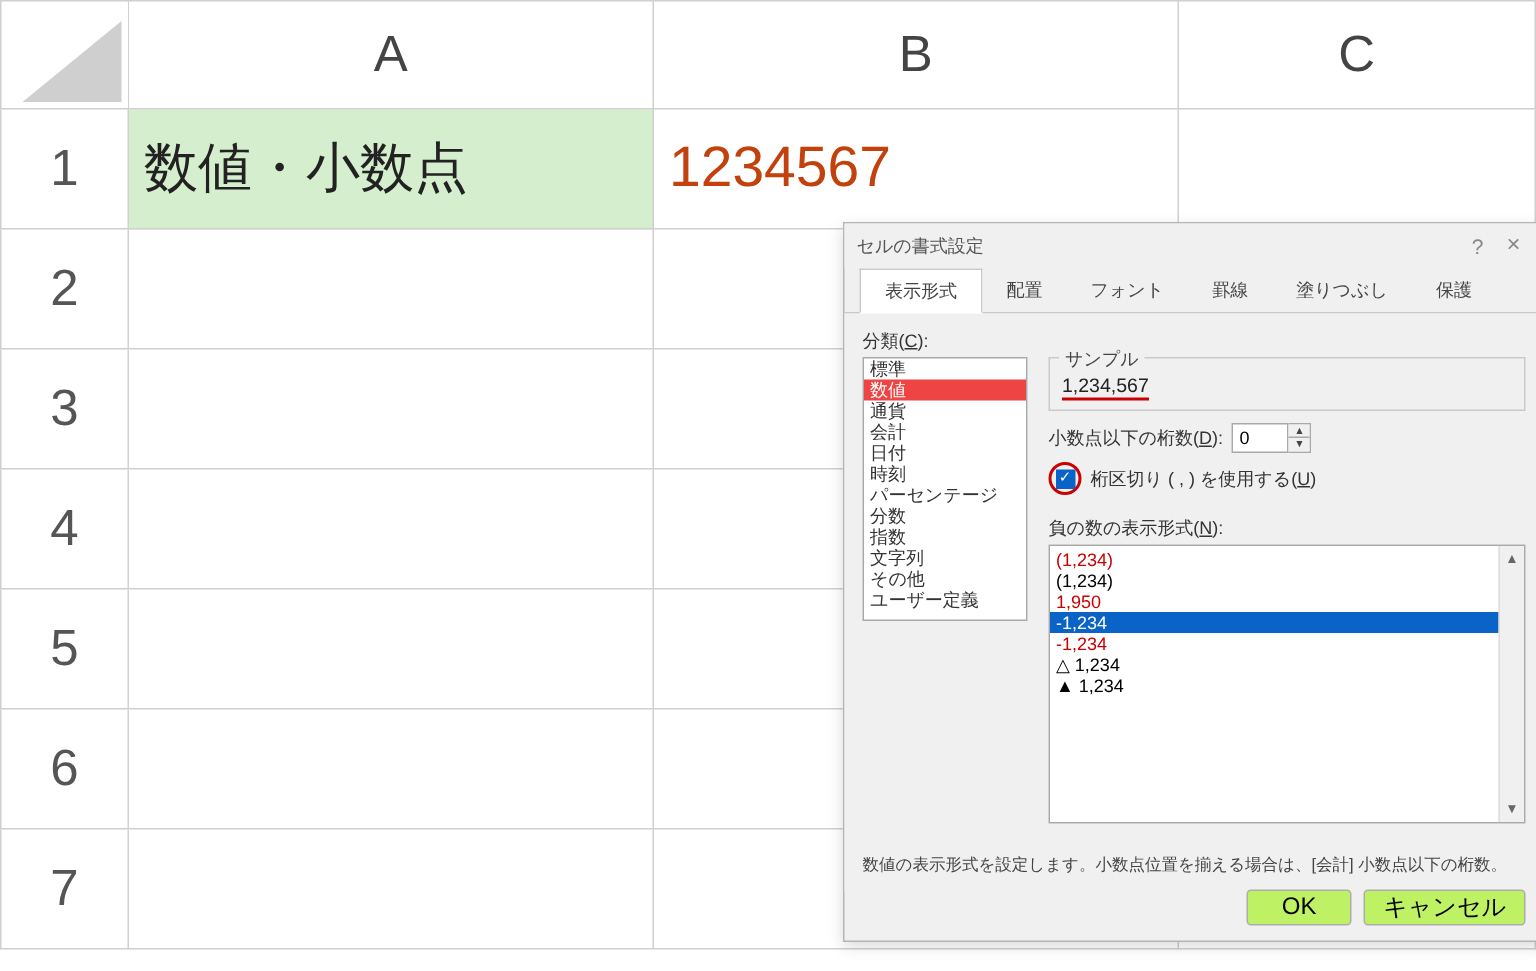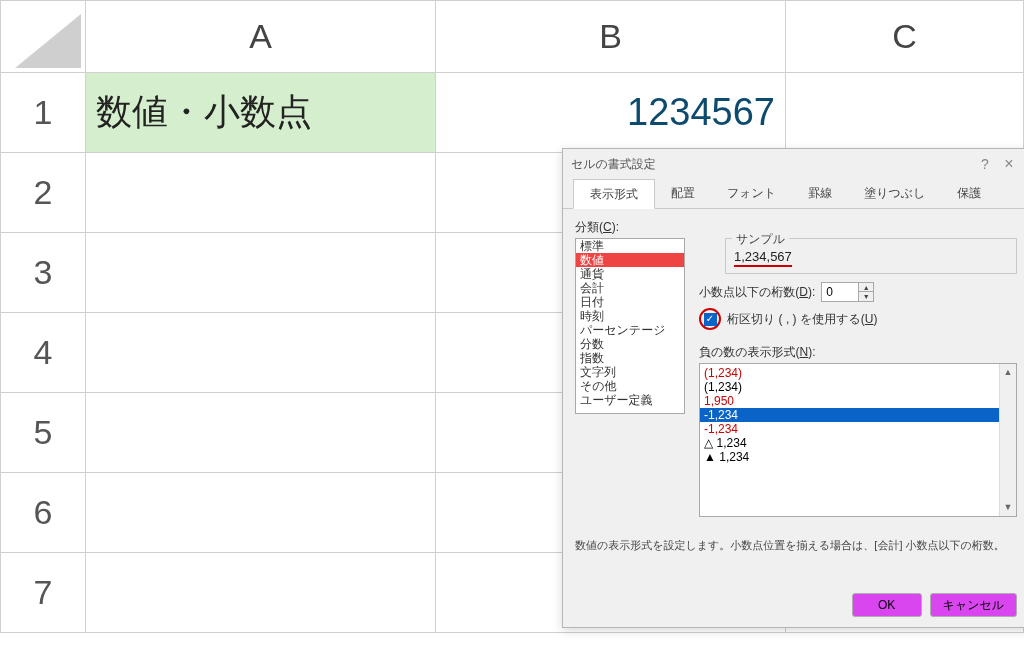--- a/index.html
+++ b/index.html
@@ -60,22 +60,21 @@
     font-size: 36px;
     padding: 4px 10px;
     height: 80px;
     vertical-align: middle;
   }
   .cell-a1 {
     background: #d5efce;
     color: #222;
   }
   .cell-b1 {
-    text-align: right;
-    color: #0c4a6e;
+    color: #c2410c;
     font-size: 38px;
   }
 
   
   .dialog {
     position: absolute;
     left: 562px;
     top: 148px;
     width: 468px;
     height: 480px;
@@ -156,21 +155,20 @@
     background: #ef4444;
     color: #fff;
   }
 
   .sample-box {
     border: 1px solid #c9c9c9;
     background: #f0f0f0;
     position: relative;
     padding: 10px 8px 6px;
     margin-bottom: 8px;
-    margin-left: 26px;
   }
   .sample-box .legend {
     position: absolute;
     top: -8px; left: 6px;
     background: #f0f0f0;
     padding: 0 4px;
     font-size: 12px;
     color: #444;
   }
   .sample-box .value {
@@ -243,21 +241,21 @@
   .chkbox::after {
     content: "✓";
     color: #fff;
     font-size: 10px;
     line-height: 1;
   }
 
   .neg-list {
     border: 1px solid #a9a9a9;
     background: #fff;
-    height: 154px;
+    height: 186px;
     position: relative;
     font-size: 12px;
   }
   .neg-list .inner { padding: 2px 4px; }
   .neg-list .item { line-height: 14px; }
   .neg-list .scrollbar {
     position: absolute;
     right: 0; top: 0; bottom: 0;
     width: 17px;
     background: #f0f0f0;
@@ -284,24 +282,24 @@
   .dlg-buttons {
     position: absolute;
     right: 12px;
     bottom: 10px;
     display: flex;
     gap: 8px;
   }
   .dlg-buttons button {
     min-width: 70px;
     height: 24px;
-    background: #d946ef;
+    background: #bef264;
     border: 1px solid #adadad;
     border-radius: 3px;
-    font-size: 12px;
+    font-size: 16px;
     padding: 0 12px;
     cursor: pointer;
     margin-top: 24px;
   }
   .underline { text-decoration: underline; }
 </style>
 </head>
 <body>
 
 <div class="sheet">

